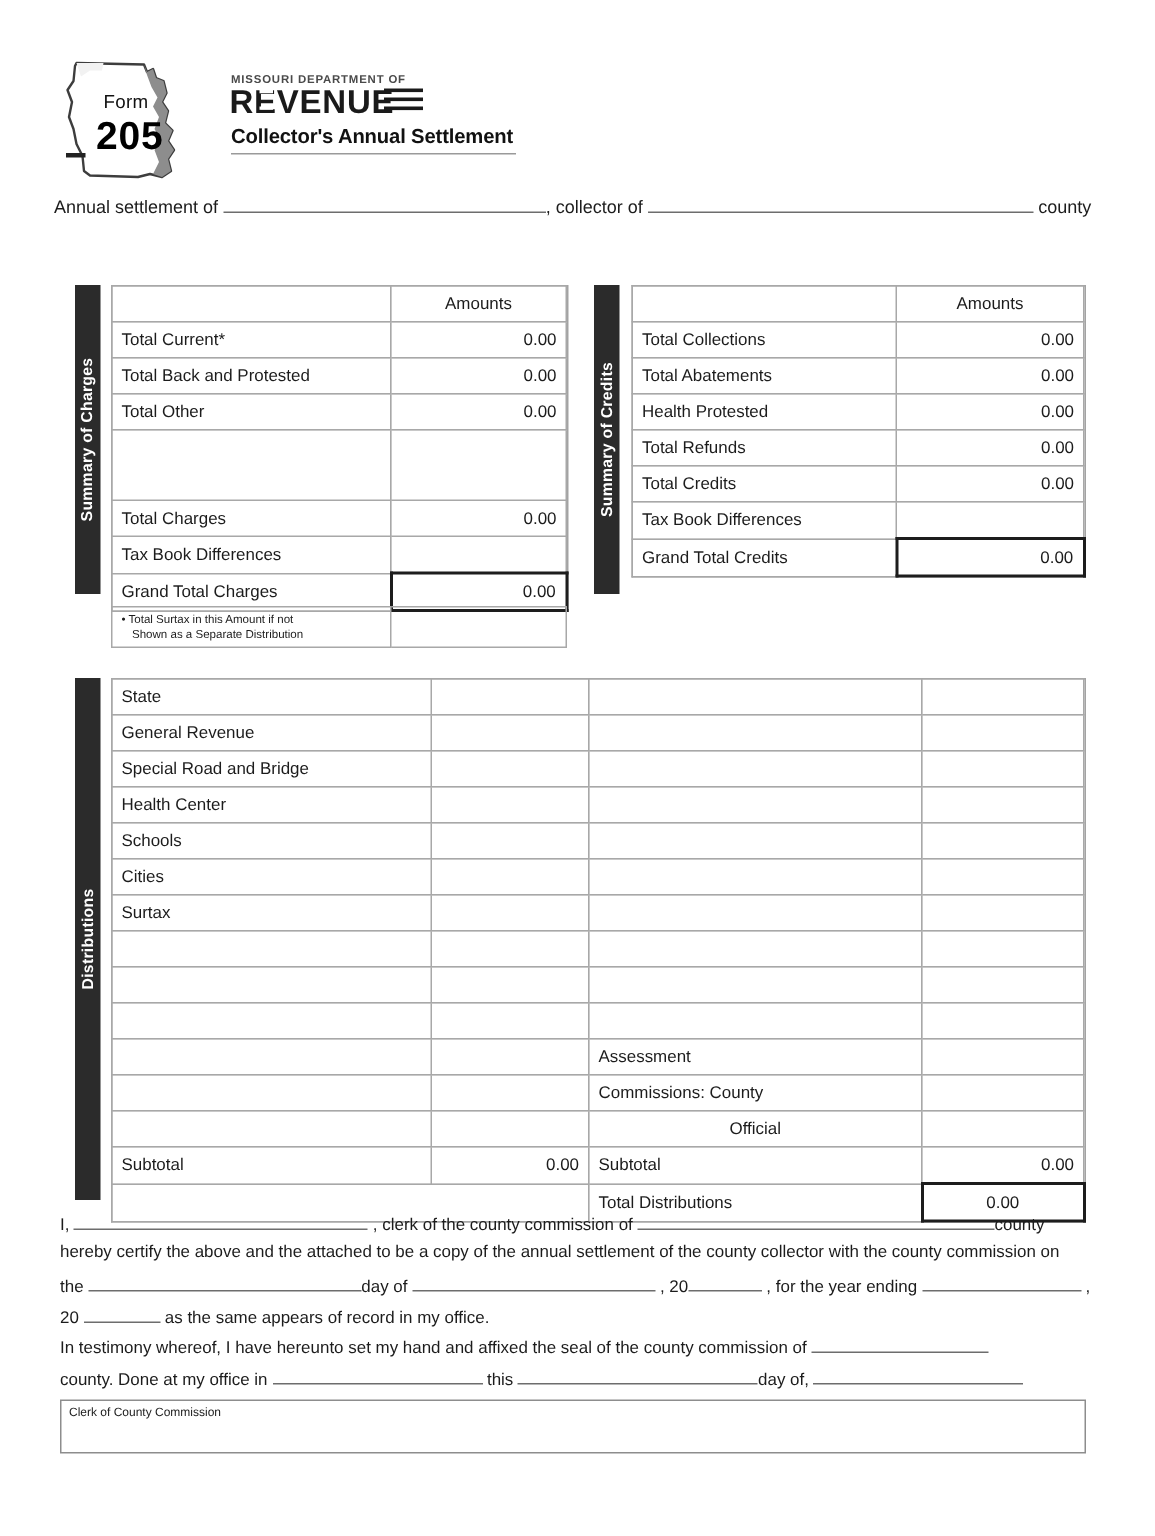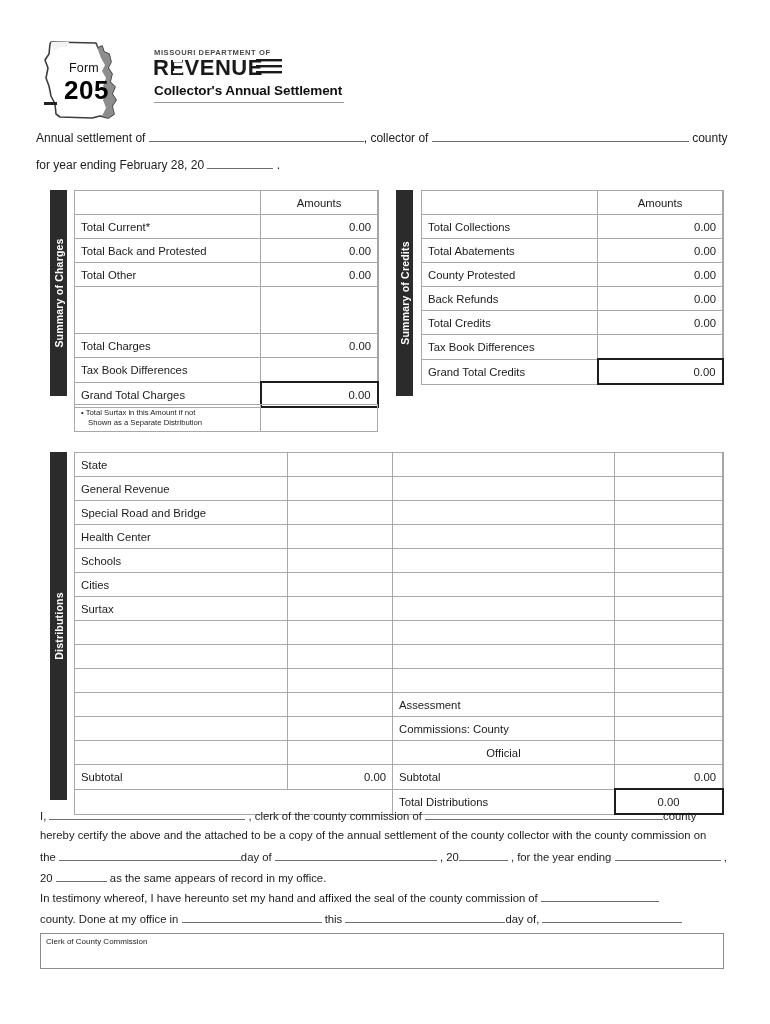--- a/index.html
+++ b/index.html
@@ -253,25 +253,20 @@
     <div class="sub-rule"></div>
   </div>
 
   <div class="intro" id="intro1">
     <span>Annual settlement of</span>
     <span class="blank" style="width:215px"></span><span>, collector of</span>
     <span class="blank" style="width:257px"></span>
     <span>county</span>
   </div>
 
-  <div class="intro" id="intro2">
-    <span>for year ending February 28, 20</span>
-    <span class="blank" style="width:66px"></span>
-    <span>.</span>
-  </div>
 
   <div class="vtab" style="left:50px; top:190px; width:17px; height:206px;">
     <span>Summary of Charges</span>
   </div>
 
   <table class="tbl" id="charges-table" style="left:74px; top:190px; width:303px;">
     <colgroup>
         <col style="width:186px">
         <col style="width:117px">
       </colgroup>
@@ -343,25 +338,25 @@
       </tr>
       <tr>
         <td>Total Collections</td>
         <td class="amt">0.00</td>
       </tr>
       <tr>
         <td>Total Abatements</td>
         <td class="amt">0.00</td>
       </tr>
       <tr>
-        <td>County Protested</td>
-        <td class="amt">0.00</td>
-      </tr>
-      <tr>
-        <td>Back Refunds</td>
+        <td>Health Protested</td>
+        <td class="amt">0.00</td>
+      </tr>
+      <tr>
+        <td>Total Refunds</td>
         <td class="amt">0.00</td>
       </tr>
       <tr>
         <td class="thick-top">Total Credits</td>
         <td class="amt thick-top">0.00</td>
       </tr>
       <tr>
         <td>Tax Book Differences</td>
         <td class="amt"></td>
       </tr>

